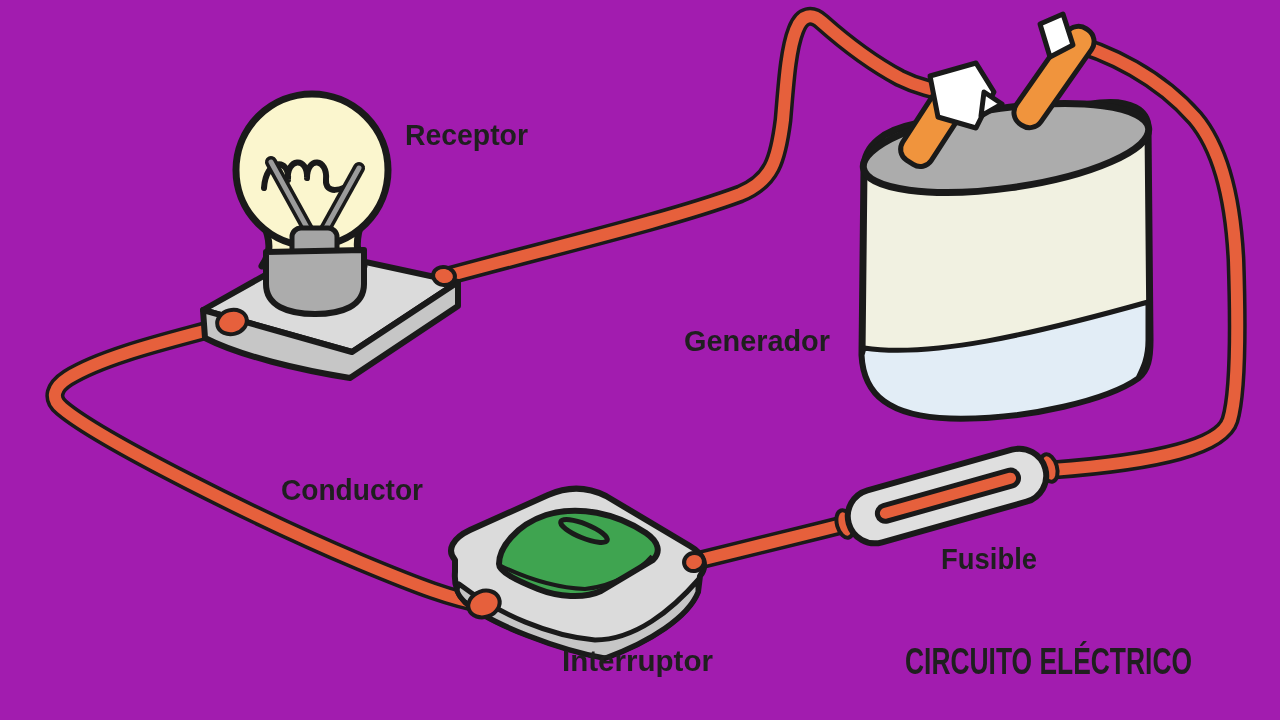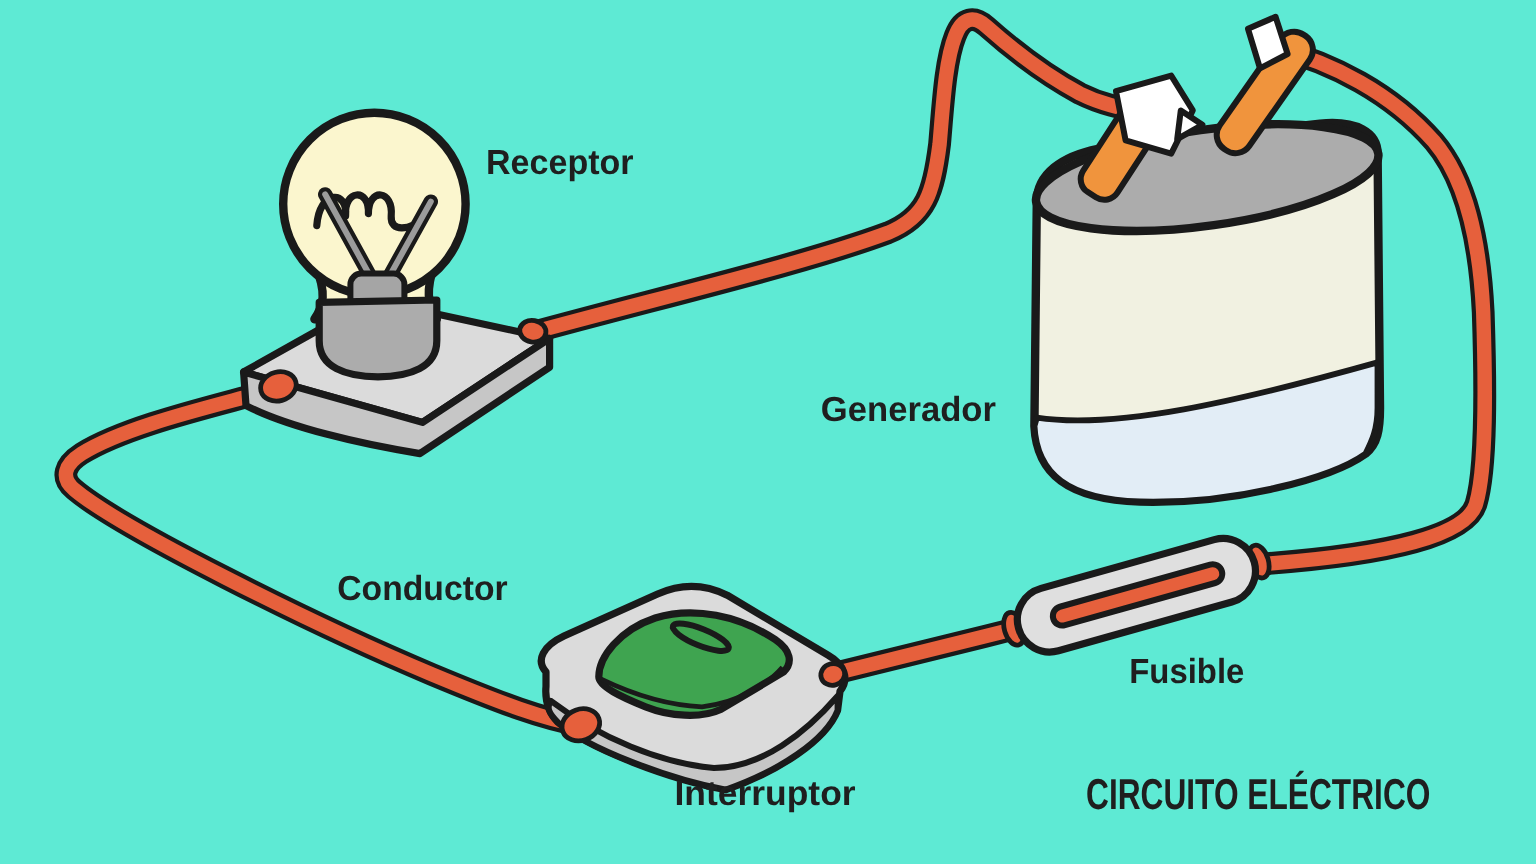--- a/index.html
+++ b/index.html
@@ -1,16 +1,16 @@
 <!DOCTYPE html>
 <html><head>
 <meta charset="utf-8">
 <style>
   html,body{margin:0;padding:0;background:#ffffff;}
-  .stage{position:relative;width:1280px;height:720px;background:#5eead4;overflow:hidden;
+  .stage{position:relative;width:1280px;height:720px;background:#a21caf;overflow:hidden;
          font-family:"Liberation Sans","DejaVu Sans",sans-serif;}
   svg{display:block;}
   .lbl{font-family:"Liberation Sans","DejaVu Sans",sans-serif;font-weight:700;fill:#1f1f1f;}
 </style>
 </head>
 <body>
 
 <div class="stage">
 <svg viewBox="0 0 1280 720" width="1280" height="720">
 

